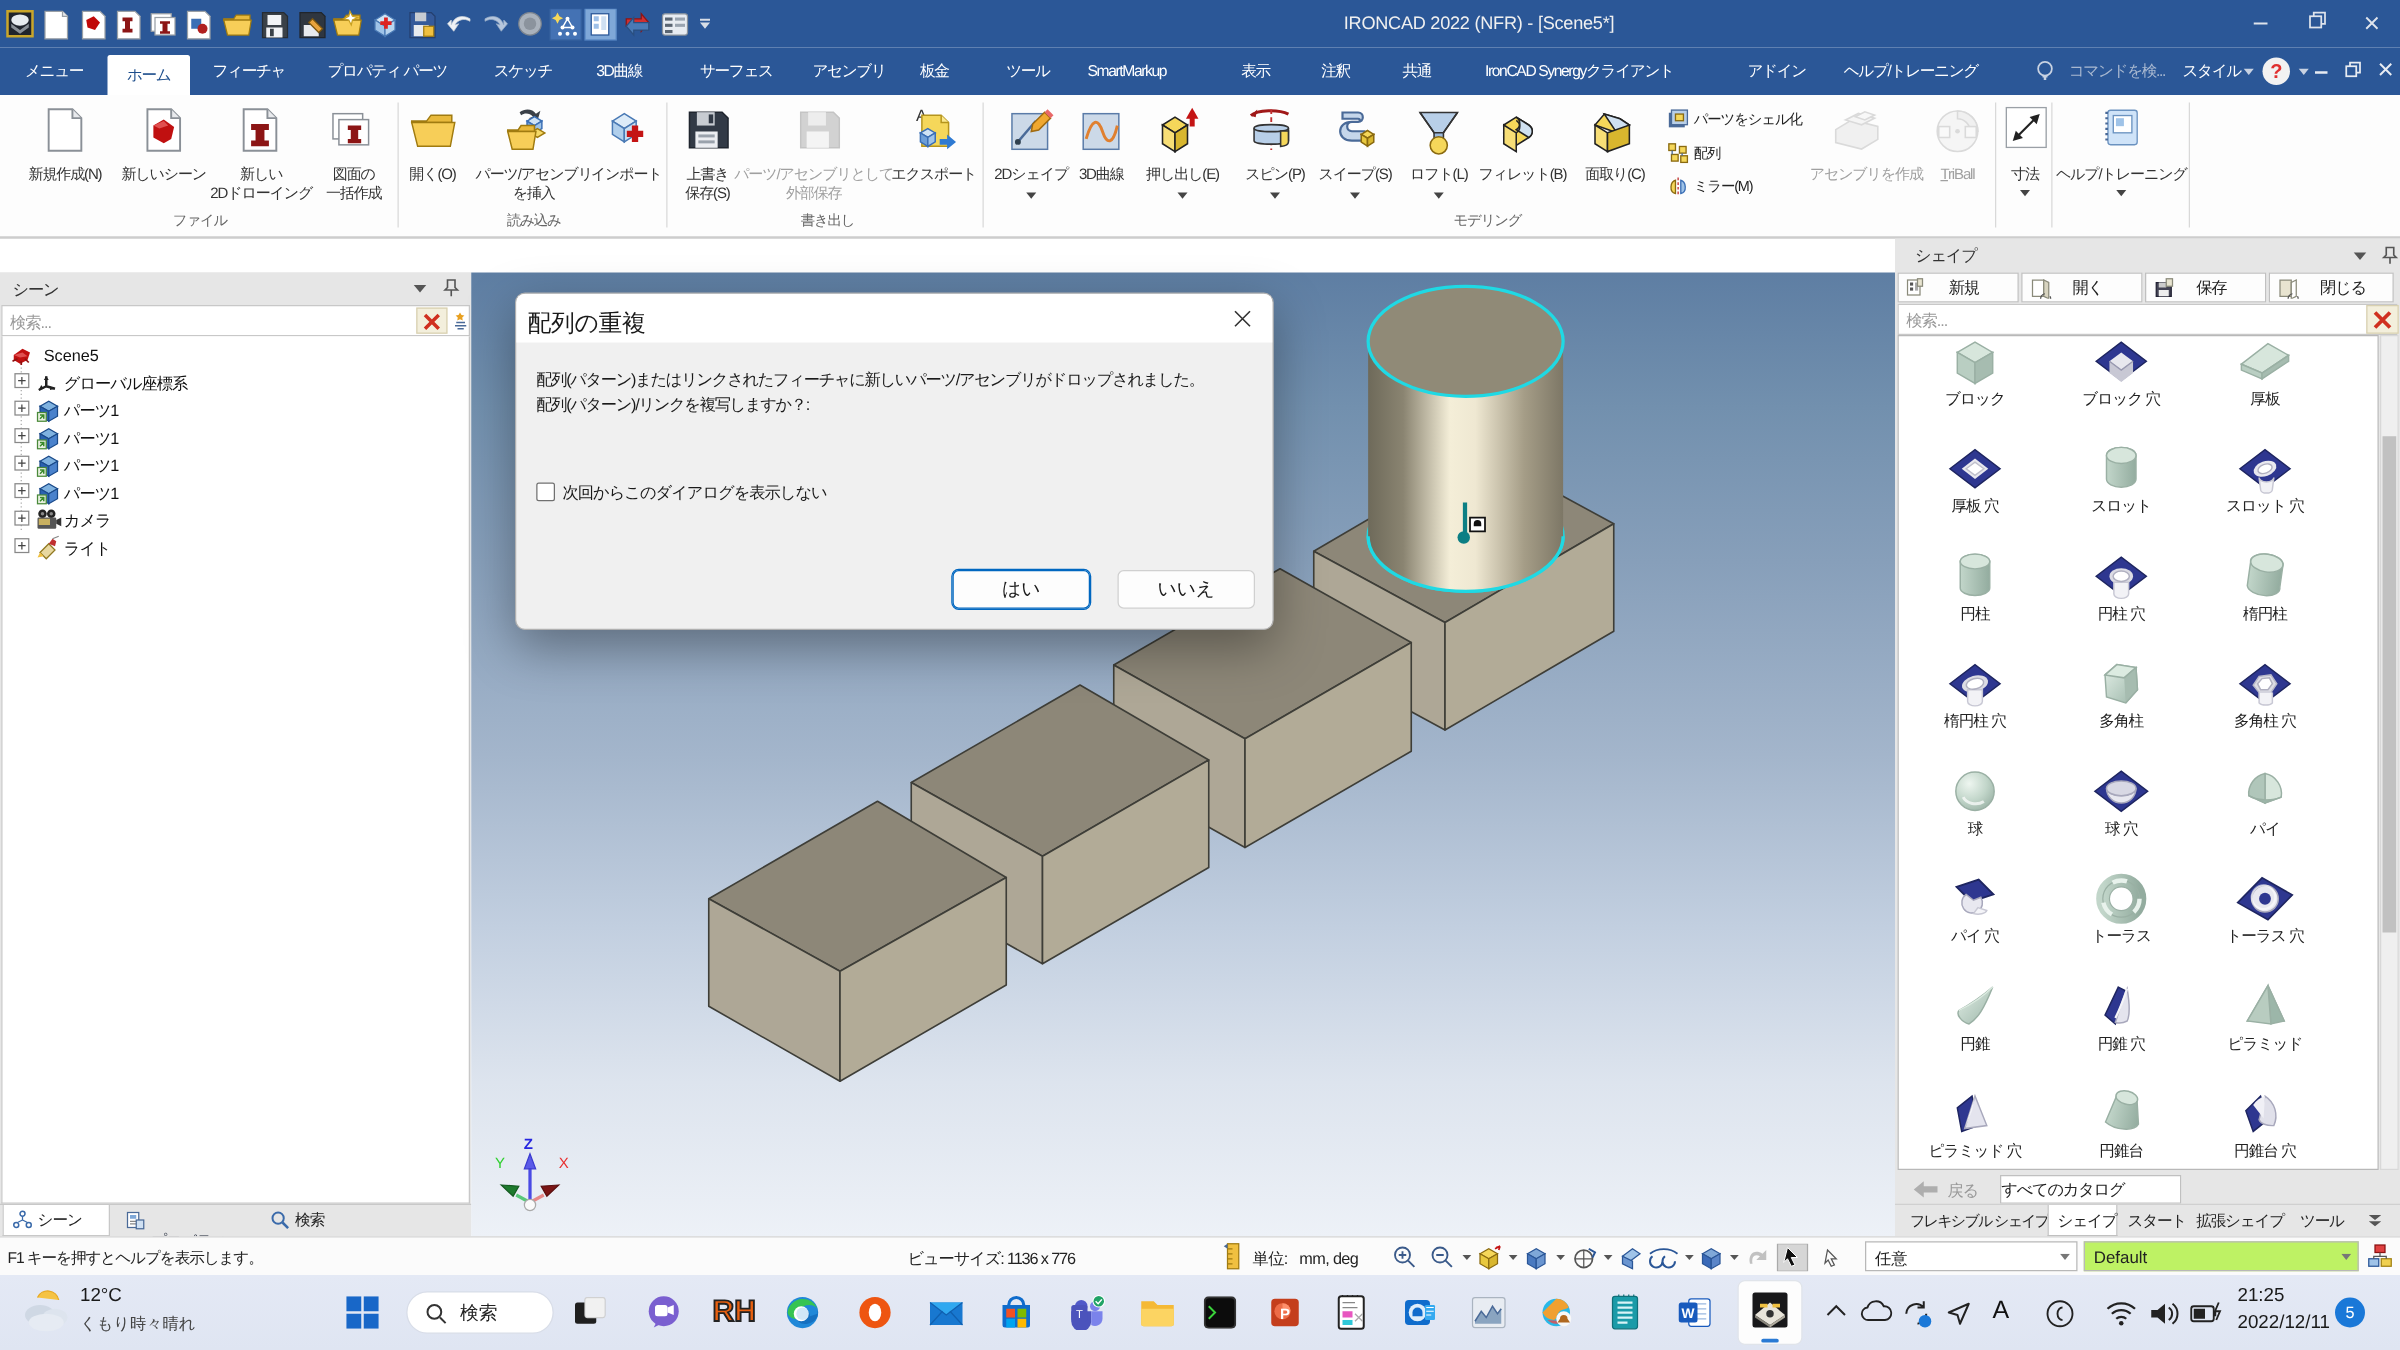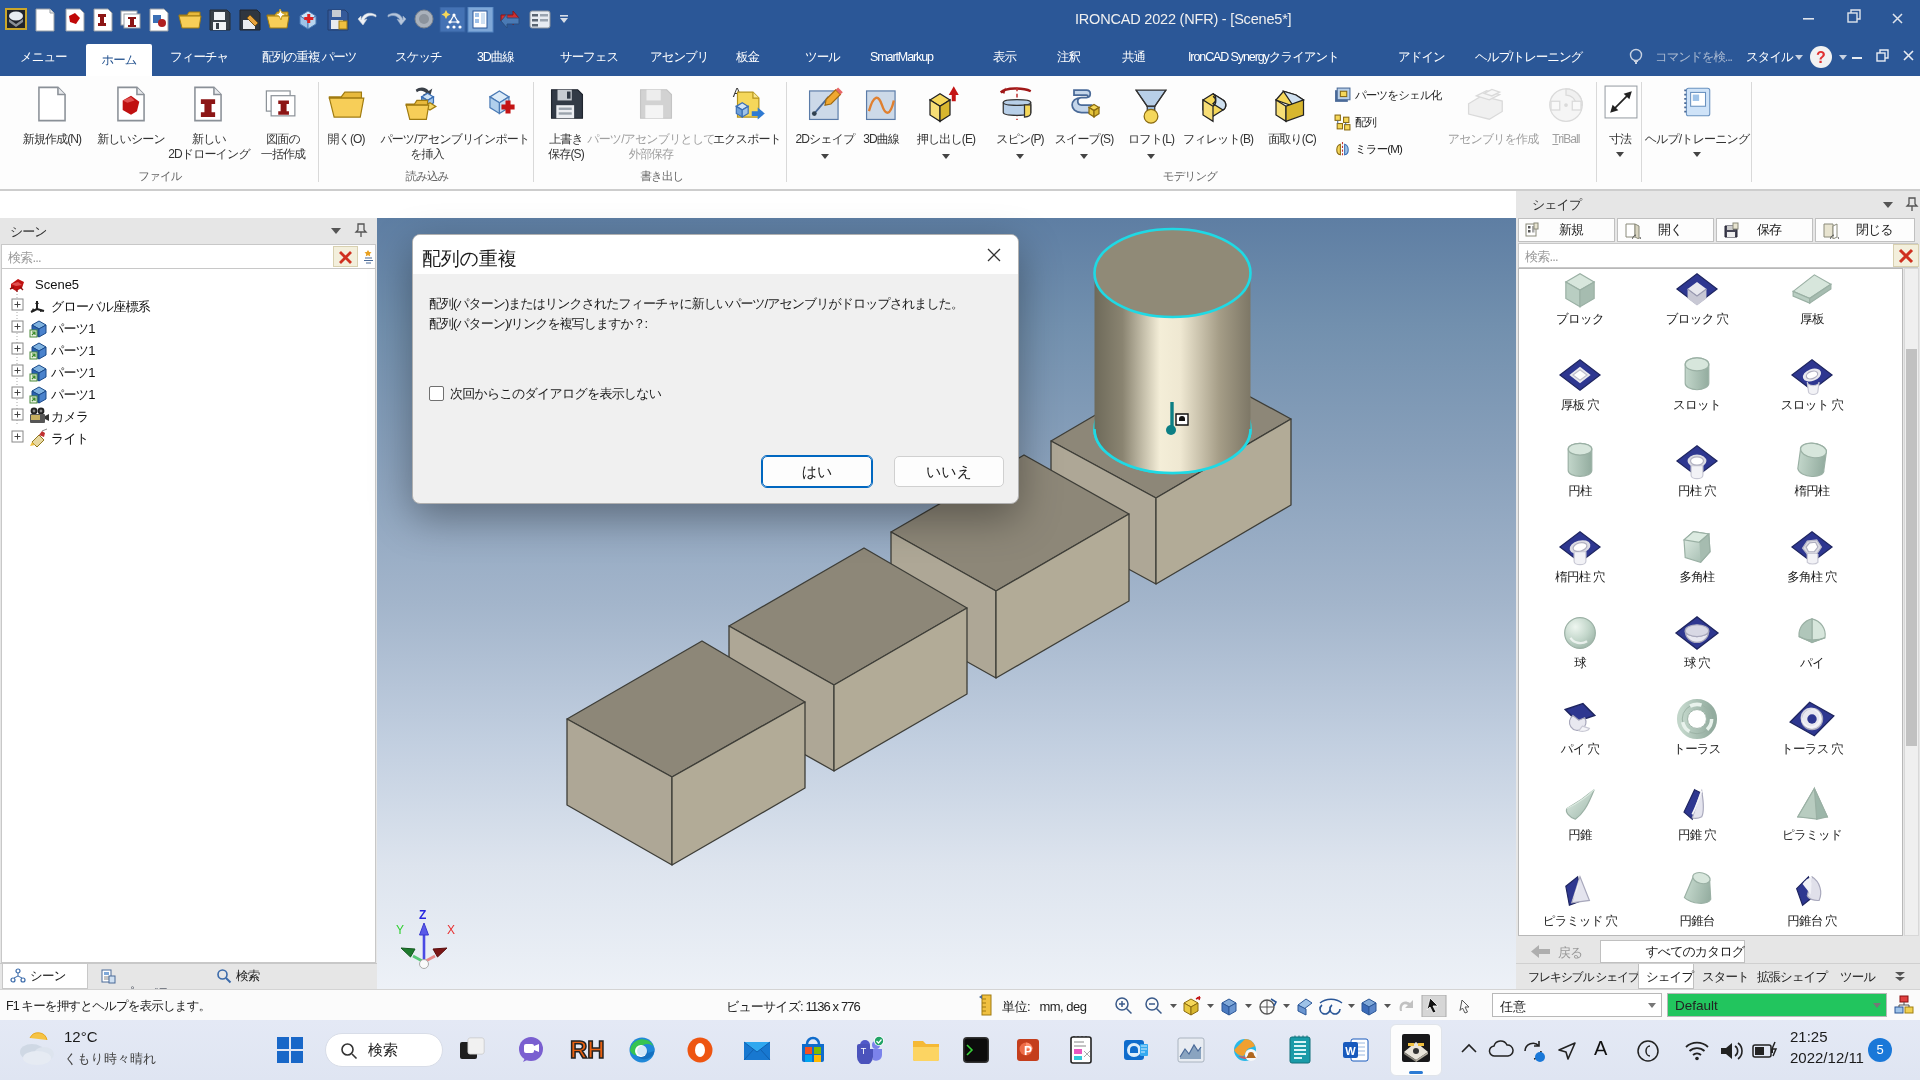--- a/index.html
+++ b/index.html
@@ -152,21 +152,21 @@
       <rect x="8" y="18" width="11" height="1.6" fill="#dfe4ec"></rect>
       <rect x="53" y="13" width="9" height="9" fill="none" stroke="#dfe4ec" stroke-width="1.4"></rect>
         <path d="M56 13 v-3 h9 v9 h-3" fill="none" stroke="#dfe4ec" stroke-width="1.4"></path>
       <path d="M98 14 l9 9 M107 14 l-9 9" stroke="#dfe4ec" stroke-width="1.5"></path>
     </svg>
   </div>
   <div class="abs" id="menubar">
     <div id="home-tab" style="left:86px;top:6px;width:66px;height:32px;line-height:32px;font-size:12.5px;letter-spacing:-1.1px">ホーム</div>
     <span class="menu-item" style="left:20px">メニュー</span>
     <span class="menu-item" style="left:170px">フィーチャ</span>
-    <span class="menu-item" style="left:262px">配列の重複 パーツ</span>
+    <span class="menu-item" style="left:262px">プロパティ パーツ</span>
     <span class="menu-item" style="left:395px">スケッチ</span>
     <span class="menu-item" style="left:477px">3D曲線</span>
     <span class="menu-item" style="left:560px">サーフェス</span>
     <span class="menu-item" style="left:650px">アセンブリ</span>
     <span class="menu-item" style="left:736px">板金</span>
     <span class="menu-item" style="left:805px">ツール</span>
     <span class="menu-item" style="left:870px">SmartMarkup</span>
     <span class="menu-item" style="left:993px">表示</span>
     <span class="menu-item" style="left:1057px">注釈</span>
     <span class="menu-item" style="left:1122px">共通</span>
@@ -792,21 +792,21 @@
       </svg>
     </div>
     <div class="abs" style="left:388px;top:77px;width:15px;height:668px;background:#efefef;border:1px solid #d8d8d8">
       <div class="abs" style="left:1px;top:80px;width:11px;height:397px;background:#c1c1c1"></div>
     </div>
     <div class="abs" style="left:2px;top:749px;width:400px;height:24px;background:#e6e6e6">
       <svg class="abs" style="left:12px;top:3px" width="22" height="17" viewBox="0 0 22 17">
           <path d="M1 8.5 L9 2 v4 h11 v5 h-11 v4 z" fill="#aeaeae"></path>
         </svg>
       <span class="abs" style="left:40px;top:4px;font-size:13px;letter-spacing:-1px;color:#9a9a9a">戻る</span>
-      <div class="abs" style="left:82px;top:0;width:145px;height:23px;background:#fff;border:1px solid #c0c0c0;text-align:right;font-size:13px;letter-spacing:-1px;color:#222;line-height:22px">すべてのカタログ</div>
+      <div class="abs" style="left:82px;top:0;width:145px;height:23px;background:#fff;border:1px solid #c0c0c0;text-align:left;font-size:13px;letter-spacing:-1px;color:#222;line-height:22px">すべてのカタログ</div>
     </div>
     <div class="abs" style="left:0px;top:772px;width:404px;height:26px;background:#e6e6e6;border-top:1px solid #d0d0d0">
       <span class="abs" style="left:12px;top:5px;font-size:12px;letter-spacing:-1.4px;color:#222">フレキシブル シェイプ</span>
       <div class="abs" style="left:122px;top:0px;width:56px;height:25px;background:#fff;border:1px solid #c0c0c0;border-top:none"></div>
       <span class="abs" style="left:130px;top:5px;font-size:12.5px;letter-spacing:-1px;color:#222">シェイプ</span>
       <span class="abs" style="left:186px;top:5px;font-size:12.5px;letter-spacing:-1px;color:#222">スタート</span>
       <span class="abs" style="left:241px;top:5px;font-size:12.5px;letter-spacing:-1px;color:#222">拡張シェイプ</span>
       <span class="abs" style="left:324px;top:5px;font-size:12.5px;letter-spacing:-1px;color:#222">ツール</span>
       <svg class="abs" style="left:378px;top:7px" width="12" height="12">
           <path d="M1 1 h10 l-5 4 z M1 6 h10 l-5 4 z" fill="#555"></path>
@@ -872,21 +872,21 @@
       <rect x="310" y="0" width="24" height="22" fill="#d6d6d6" stroke="#aaa"></rect>
       <path d="M318 3 l8 8 -5 0 3 6 -3 1 -3 -6 -3 3 z" fill="#111" stroke="#fff" stroke-width=".8"></path>
       <path d="M350 5 l7 7 -4 0 2.5 5 -2.5 1 -2.5 -5 -2.5 2.5 z" fill="none" stroke="#555"></path>
     </svg>
     <div class="abs" style="left:1492px;top:3px;width:170px;height:24px;background:#fff;border:1px solid #b8b8b8">
       <span class="abs" style="left:7px;top:4px;font-size:13px;color:#222">任意</span>
       <svg class="abs" style="left:155px;top:9px" width="9" height="7">
           <path d="M0 0 h8 l-4 5 z" fill="#777"></path>
         </svg>
     </div>
-    <div class="abs" style="left:1667px;top:3px;width:220px;height:24px;background:#22c55e;border:1px solid #b8b8b8">
+    <div class="abs" style="left:1667px;top:3px;width:220px;height:24px;background:#bef264;border:1px solid #b8b8b8">
       <span class="abs" style="left:7px;top:4px;font-size:13.5px;color:#222">Default</span>
       <svg class="abs" style="left:205px;top:9px" width="9" height="7">
           <path d="M0 0 h8 l-4 5 z" fill="#777"></path>
         </svg>
     </div>
     <svg class="abs" style="left:1894px;top:5px" width="20" height="20" viewBox="0 0 20 20">
         <rect x="6" y="1" width="8" height="6" fill="#e04040" stroke="#8a1010"></rect>
         <rect x="1" y="12" width="8" height="6" fill="#9fc3e8" stroke="#2a5697"></rect>
         <rect x="11" y="12" width="8" height="6" fill="#f0d050" stroke="#a08010"></rect>
         <path d="M10 7 v3 M5 12 v-2 h10 v2" fill="none" stroke="#555"></path>

